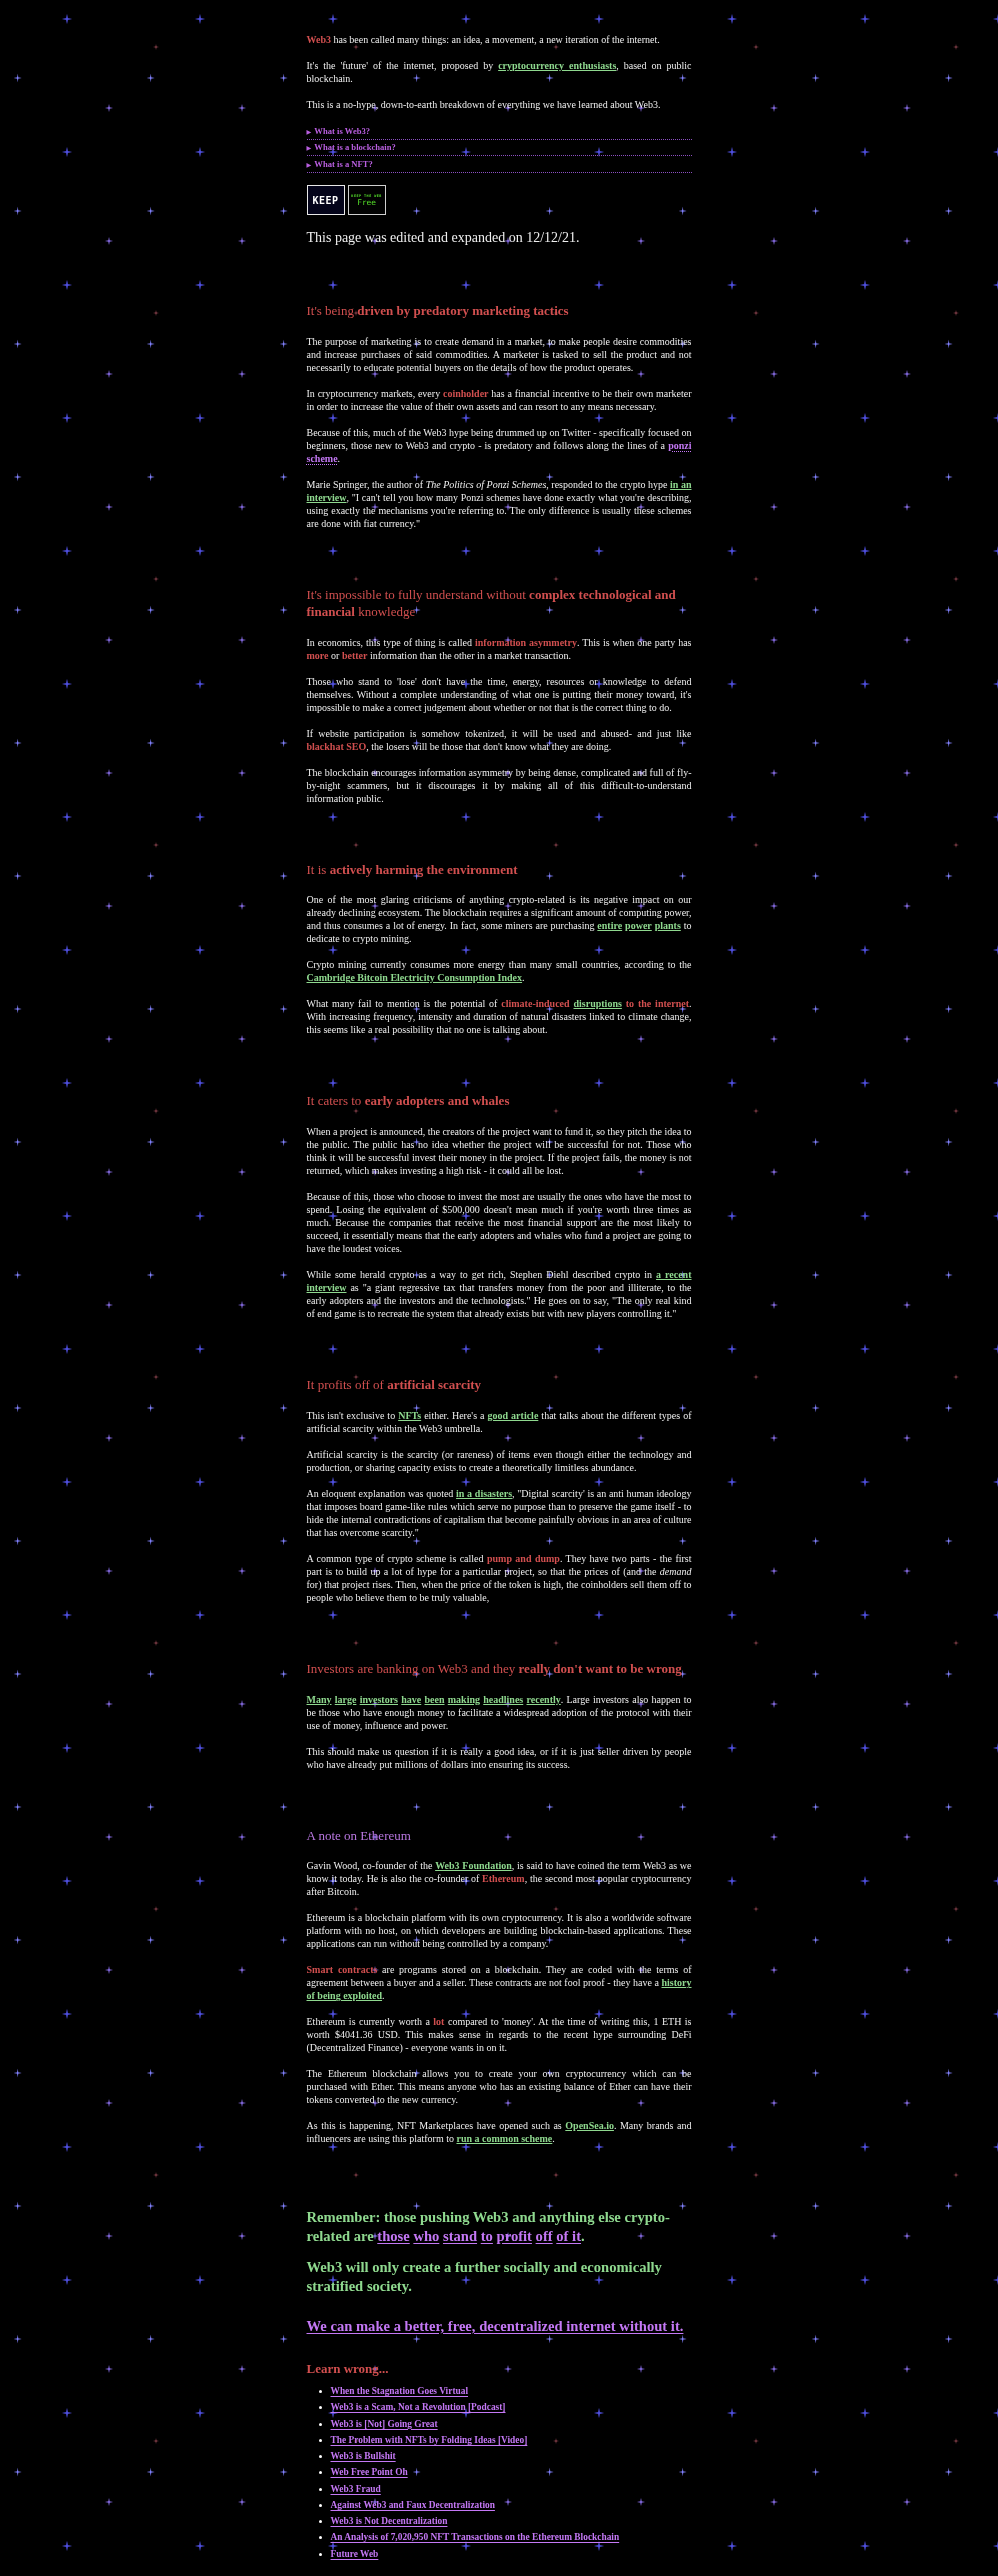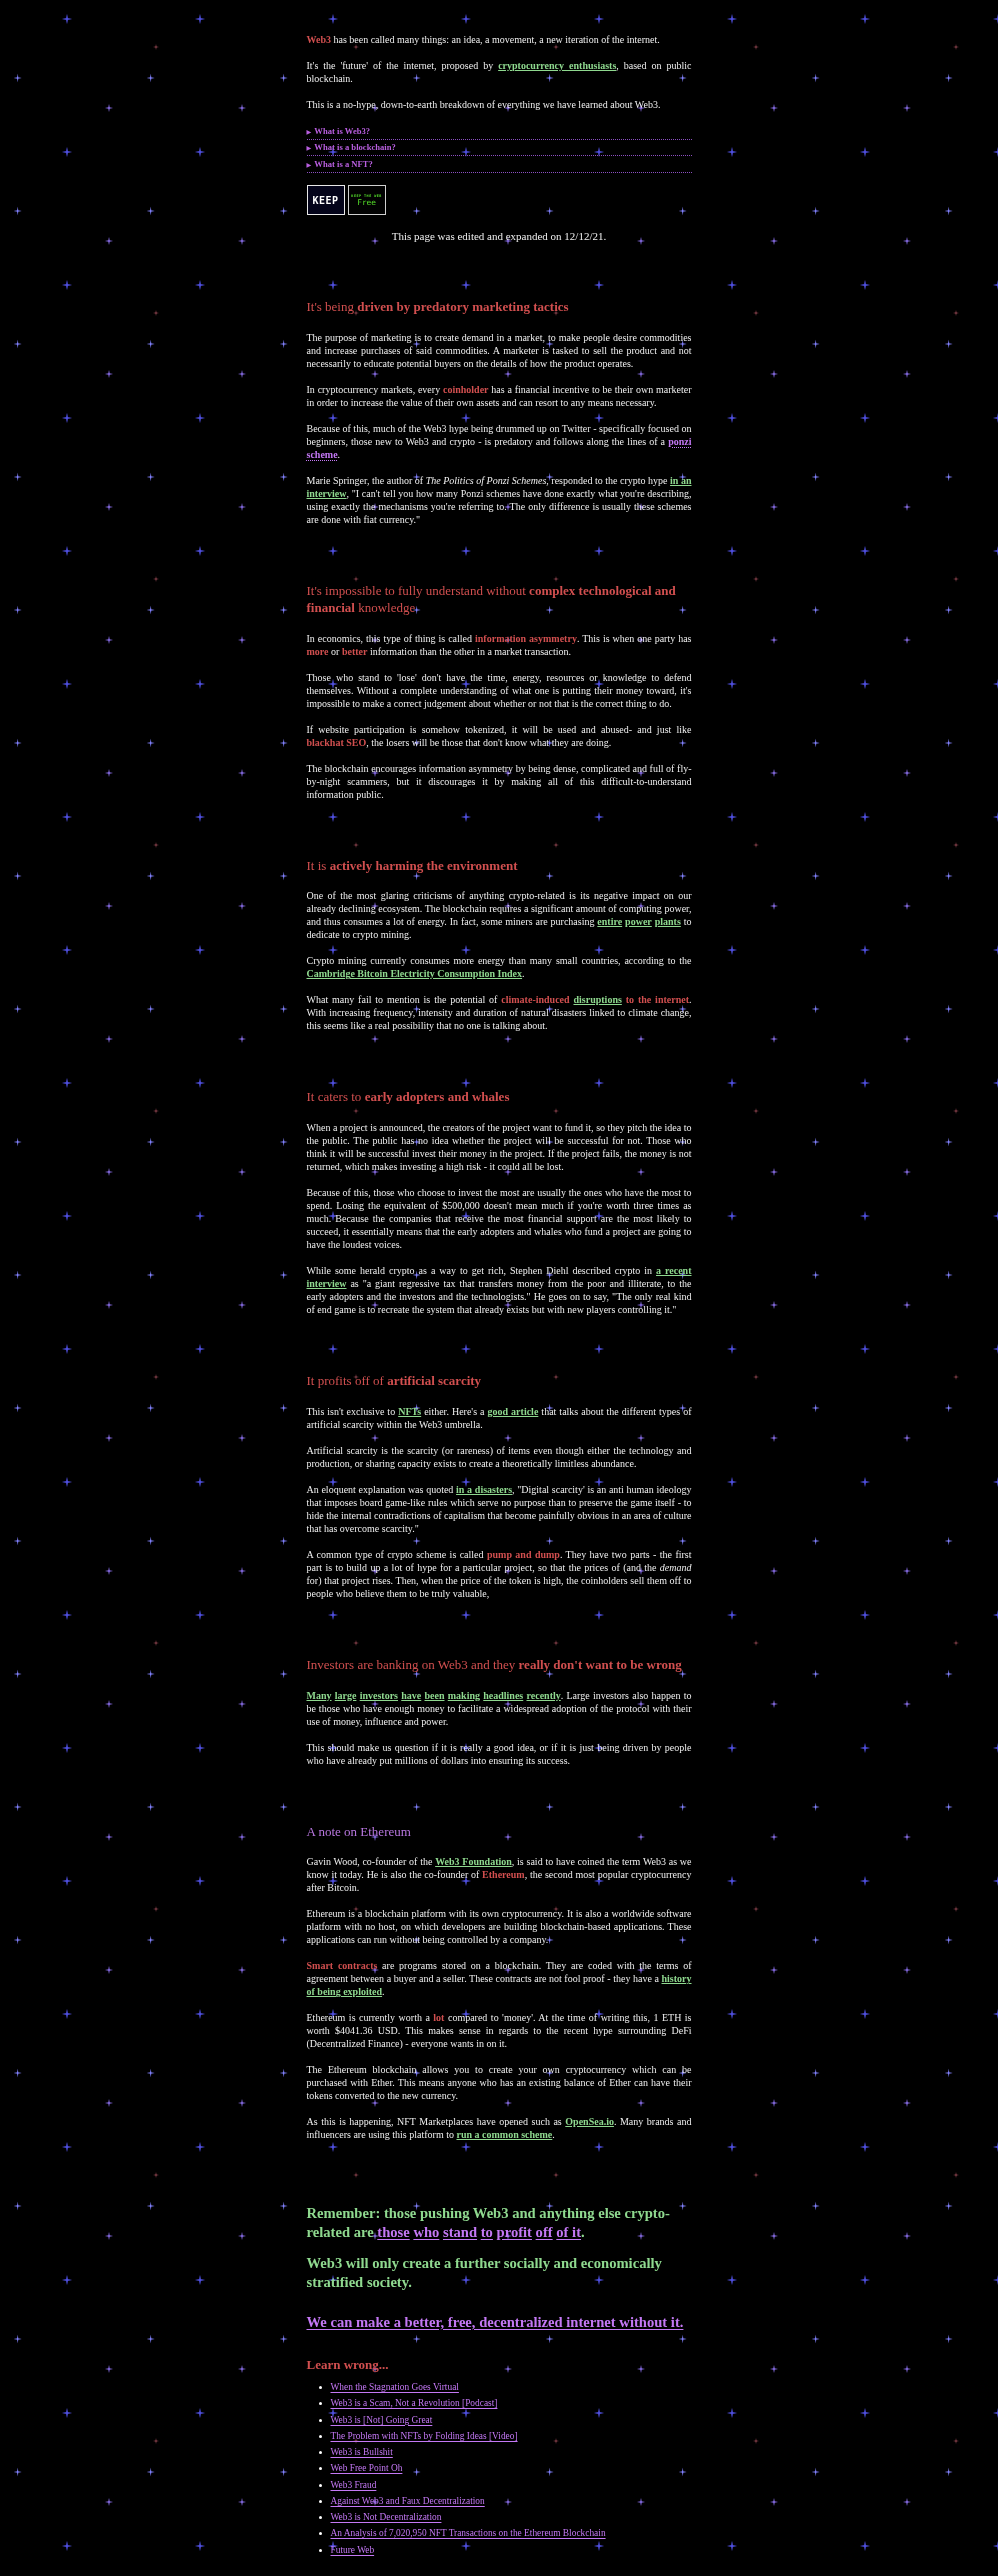--- a/index.html
+++ b/index.html
@@ -62,35 +62,35 @@
   .badge{display:inline-flex;gap:3.1px;margin:11.4px 0 14.6px;text-decoration:none;}
   .badge-box{display:flex;align-items:center;justify-content:center;width:38px;height:30px;
     border:0.5px solid #e8e8e8;background:#04041a;
     background-image:radial-gradient(circle 0.5px at 6.2px 13.5px, rgba(90,90,255,.9) 0 60%, transparent),
                      radial-gradient(circle 0.5px at 30px 3.6px, rgba(90,90,255,.7) 0 60%, transparent);}
   .badge-left-text{font-family:"DejaVu Sans Mono",monospace;font-weight:bold;font-size:10px;letter-spacing:0.5px;color:#fff;}
   .badge-right{flex-direction:column;background:#020202;border-color:#cfcfcf;}
   .badge-rt{font-family:"DejaVu Sans Mono",monospace;font-size:3.4px;font-weight:bold;letter-spacing:0.5px;color:#55e02a;line-height:4.2px;}
   .badge-rb{font-family:"DejaVu Sans Mono",monospace;font-size:7.8px;color:#55e02a;line-height:7.8px;}
 
-  .note{font-size:11px;margin:0;text-align:center;}
+  .note{font-size:14px;margin:0;}
 
   .sec-h{font-size:13px;line-height:1.32;font-weight:normal;margin:56px 0 15.6px;color:var(--red);}
   .sec-h.h-violet{color:#b977e0;}
 
   .h3g{font-size:14.6px;line-height:1.28;font-weight:bold;color:var(--green);}
   #remember-h{margin:63px 0 0;}
   #stratified-h{margin:12.5px 0 0;}
   #wecan-h{margin:22px 0 0;font-size:14.6px;font-weight:bold;}
   #wecan-h a{color:var(--violet);text-decoration:underline;text-underline-offset:1.6px;}
   #learn-label{margin:26px 0 8.3px;font-size:13px;font-weight:bold;color:var(--red);}
 
   ul.links{margin:0;padding-left:24px;}
   ul.links li{margin:0 0 3.6px;font-size:9.4px;line-height:1.35;color:#fff;}
-  a.list-link{color:var(--violet);font-weight:normal;text-decoration:underline;text-underline-offset:1.6px;cursor:pointer;}
+  a.list-link{color:var(--violet);font-weight:bold;text-decoration:underline;text-underline-offset:1.6px;cursor:pointer;}
 
   #andmore-label{margin:32px 0 5.2px 24px;font-size:9.4px;font-weight:bold;color:var(--red);}
 </style>
 </head>
 <body>
 
 <div class="page">
 
 
   <div id="intro">
@@ -142,21 +142,21 @@
       <p class="bp"><span>When a project is announced, the creators of the project want to fund it, so they pitch the idea to the public. The public has no idea whether the project will be successful for not. Those who think it will be successful invest their money in the project. If the project fails, the money is not returned, which makes investing a high risk - it could all be lost.</span></p>
       <p class="bp"><span>Because of this, those who choose to invest the most are usually the ones who have the most to spend. Losing the equivalent of $500,000 doesn't mean much if you're worth three times as much. Because the companies that receive the most financial support are the most likely to succeed, it essentially means that the early adopters and whales who fund a project are going to have the loudest voices.</span></p>
       <p class="bp"><span>While some herald crypto as a way to get rich, Stephen Diehl described crypto in </span><a class="seg-g">a recent interview</a><span> as "a giant regressive tax that transfers money from the poor and illiterate, to the early adopters and the investors and the technologists." He goes on to say, "The only real kind of end game is to recreate the system that already exists but with new players controlling it."</span></p>
       <h2 class="sec-h h-red"><span>It profits off of </span><span class="hb">artificial scarcity</span></h2>
       <p class="bp"><span>This isn't exclusive to </span><a class="seg-g">NFTs</a><span> either. Here's a </span><a class="seg-g">good article</a><span> that talks about the different types of artificial scarcity within the Web3 umbrella.</span></p>
       <p class="bp"><span>Artificial scarcity is the scarcity (or rareness) of items even though either the technology and production, or sharing capacity exists to create a theoretically limitless abundance.</span></p>
       <p class="bp"><span>An eloquent explanation was quoted </span><a class="seg-g">in a disasters</a><span>, "Digital scarcity' is an anti human ideology that imposes board game-like rules which serve no purpose than to preserve the game itself - to hide the internal contradictions of capitalism that become painfully obvious in an area of culture that has overcome scarcity."</span></p>
       <p class="bp"><span>A common type of crypto scheme is called </span><span class="seg-r">pump and dump</span><span>. They have two parts - the first part is to build up a lot of hype for a particular project, so that the prices of (and the </span><span class="seg-i">demand</span><span> for) that project rises. Then, when the price of the token is high, the coinholders sell them off to people who believe them to be truly valuable,</span></p>
       <h2 class="sec-h h-red"><span>Investors are banking on Web3 and they </span><span class="hb">really don't want to be wrong</span></h2>
       <p class="bp"><a class="seg-g">Many</a><span> </span><a class="seg-g">large</a><span> </span><a class="seg-g">investors</a><span> </span><a class="seg-g">have</a><span> </span><a class="seg-g">been</a><span> </span><a class="seg-g">making</a><span> </span><a class="seg-g">headlines</a><span> </span><a class="seg-g">recently</a><span>. Large investors also happen to be those who have enough money to facilitate a widespread adoption of the protocol with their use of money, influence and power.</span></p>
-      <p class="bp"><span>This should make us question if it is really a good idea, or if it is just being driven by people who have already put millions of dollars into ensuring its success.</span></p>
+      <p class="bp"><span>This should make us question if it is really a good idea, or if it is just seller driven by people who have already put millions of dollars into ensuring its success.</span></p>
       <h2 class="sec-h h-violet"><span>A note on Ethereum</span></h2>
       <p class="bp"><span>Gavin Wood, co-founder of the </span><a class="seg-g">Web3 Foundation</a><span>, is said to have coined the term Web3 as we know it today. He is also the co-founder of </span><span class="seg-r">Ethereum</span><span>, the second most popular cryptocurrency after Bitcoin.</span></p>
       <p class="bp"><span>Ethereum is a blockchain platform with its own cryptocurrency. It is also a worldwide software platform with no host, on which developers are building blockchain-based applications. These applications can run without being controlled by a company.</span></p>
       <p class="bp"><span class="seg-r">Smart contracts</span><span> are programs stored on a blockchain. They are coded with the terms of agreement between a buyer and a seller. These contracts are not fool proof - they have a </span><a class="seg-g">history of being exploited</a><span>.</span></p>
       <p class="bp"><span>Ethereum is currently worth a </span><span class="seg-r">lot</span><span> compared to 'money'. At the time of writing this, 1 ETH is worth $4041.36 USD. This makes sense in regards to the recent hype surrounding DeFi (Decentralized Finance) - everyone wants in on it.</span></p>
       <p class="bp"><span>The Ethereum blockchain allows you to create your own cryptocurrency which can be purchased with Ether. This means anyone who has an existing balance of Ether can have their tokens converted to the new currency.</span></p>
       <p class="bp"><span>As this is happening, NFT Marketplaces have opened such as </span><a class="seg-g">OpenSea.io</a><span>. Many brands and influencers are using this platform to </span><a class="seg-g">run a common scheme</a><span>.</span></p>
     </div>
 
   <h3 id="remember-h" class="h3g"><span>Remember: those pushing Web3 and anything else crypto-related are </span><a class="seg-v">those</a><span> </span><a class="seg-v">who</a><span> </span><a class="seg-v">stand</a><span> </span><a class="seg-v">to</a><span> </span><a class="seg-v">profit</a><span> </span><a class="seg-v">off</a><span> </span><a class="seg-v">of it</a><span>.</span></h3>

